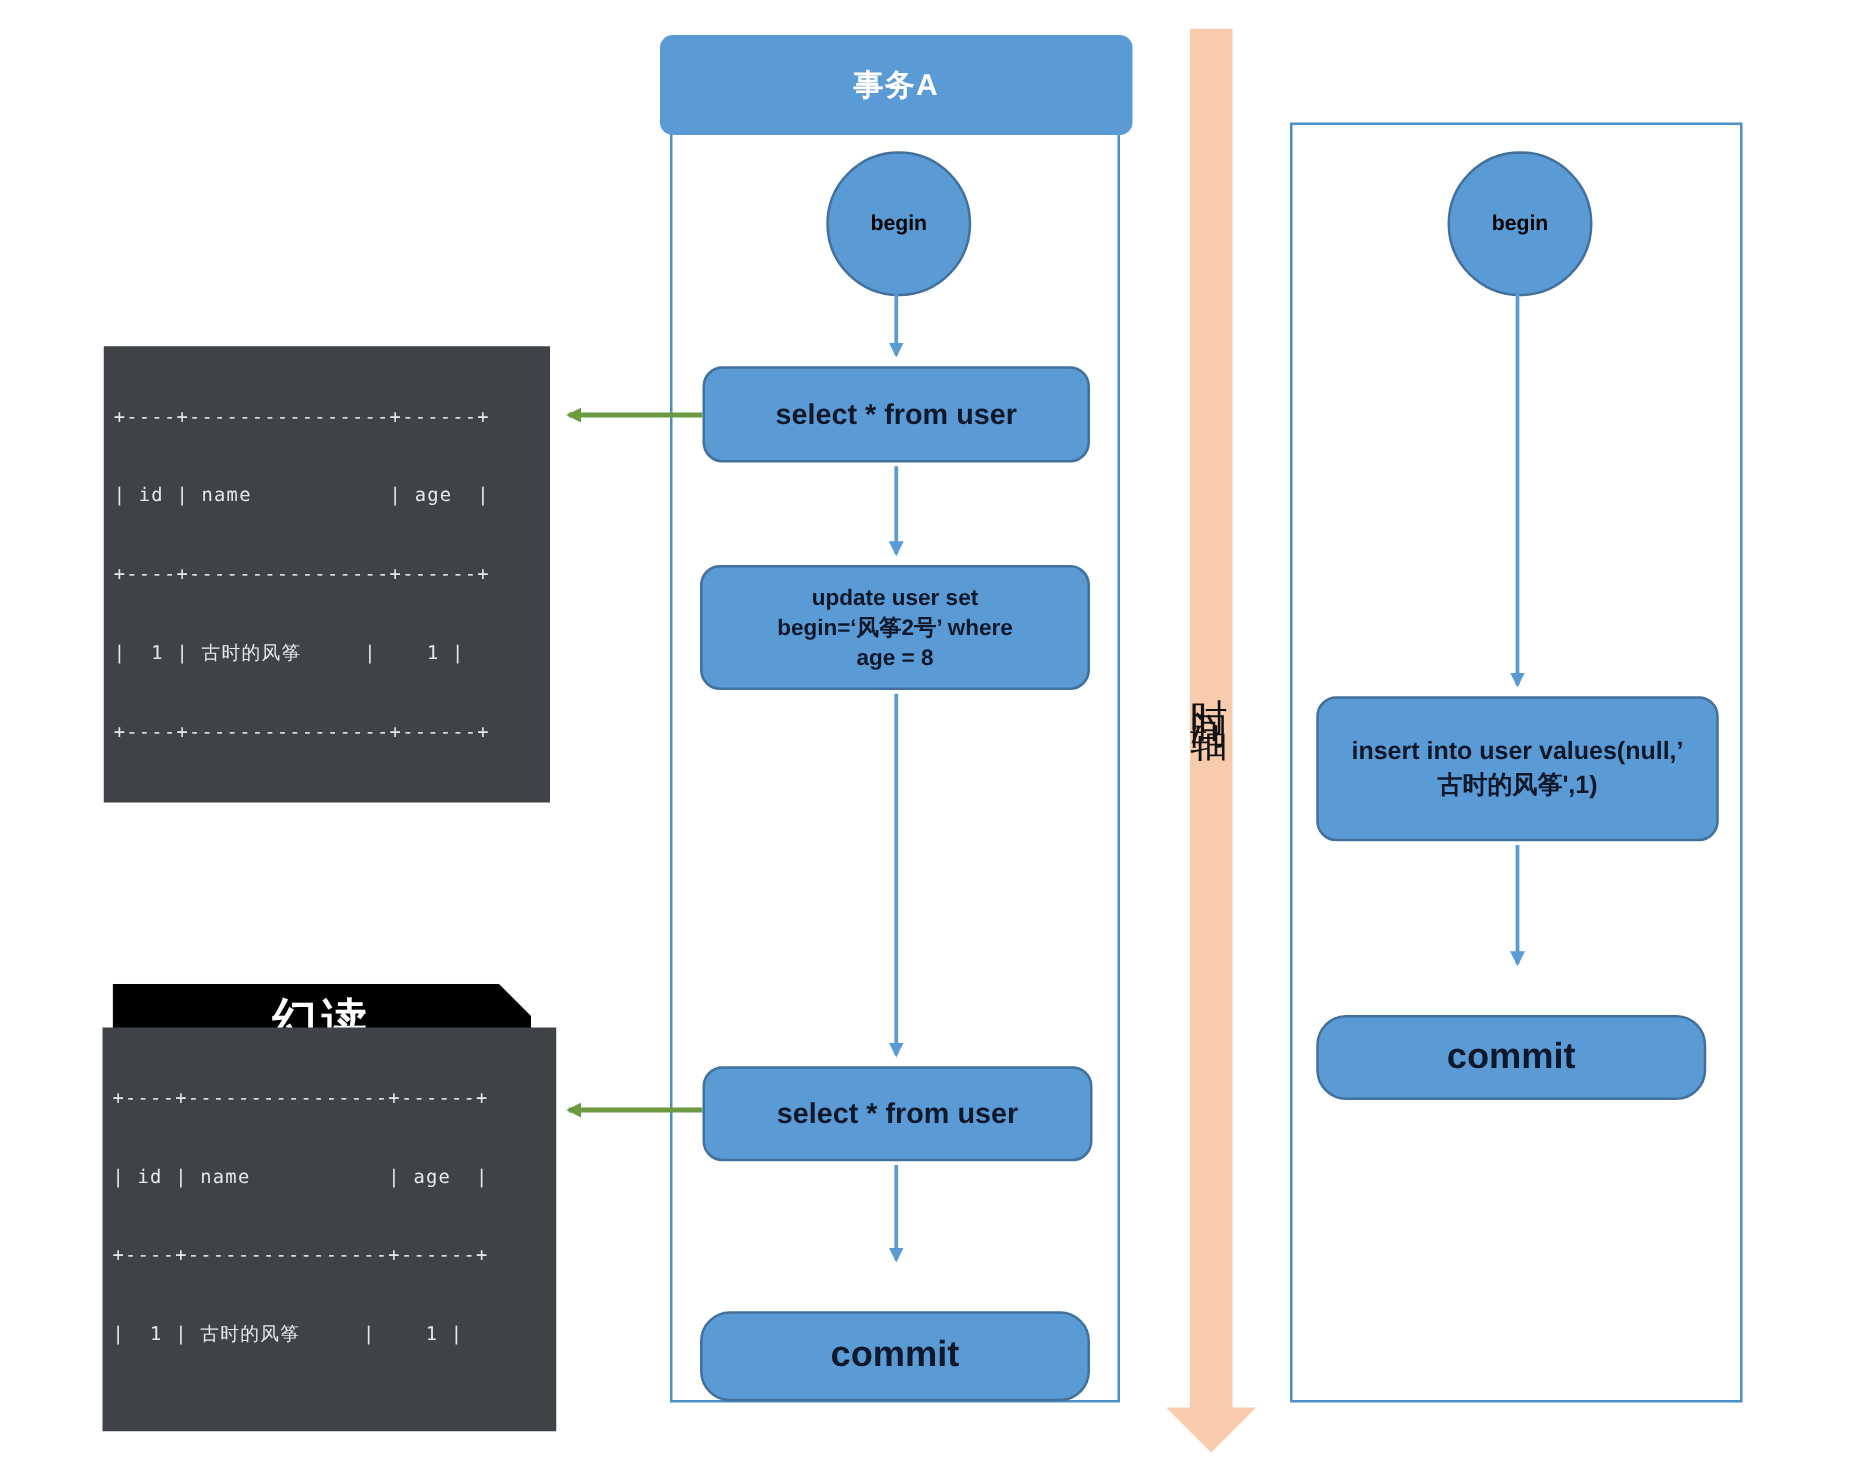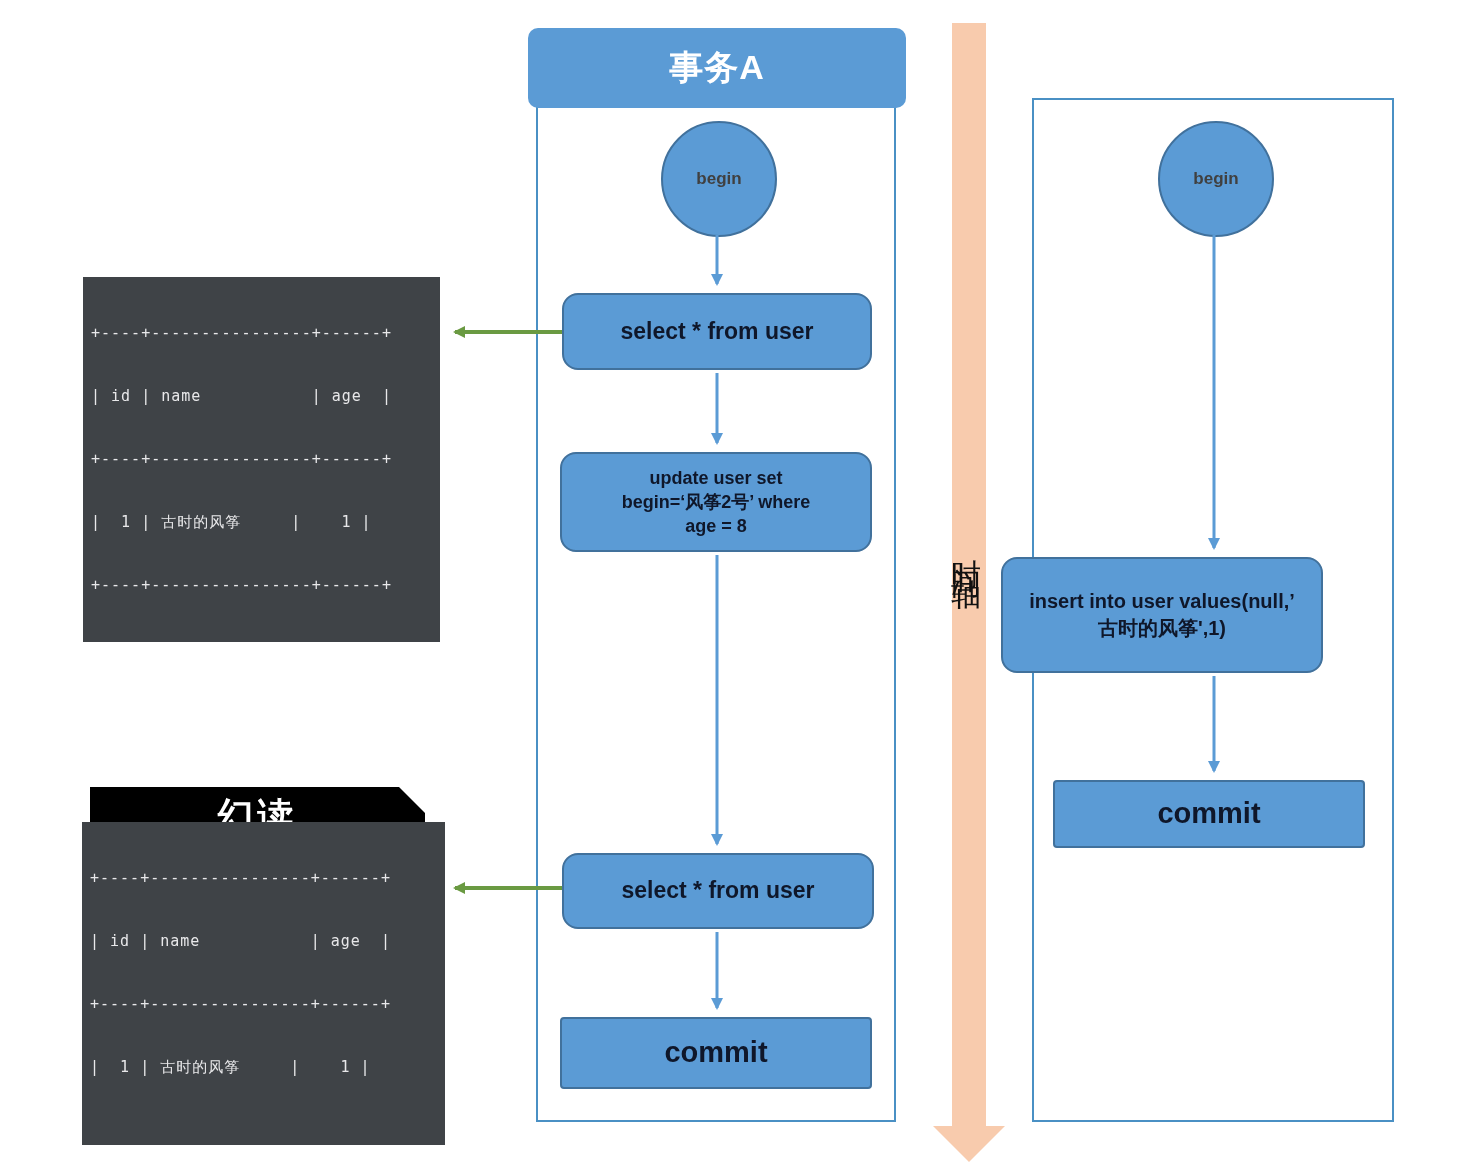--- a/index.html
+++ b/index.html
@@ -6,37 +6,37 @@
   #canvas{
     position:relative;width:1480px;height:1168px;background:#ffffff;
     font-family:"Liberation Sans",sans-serif;overflow:hidden;
   }
   .col-body{
     position:absolute;border:2px solid #4a90c4;background:#ffffff;z-index:1;
   }
   .col-header{
     position:absolute;background:#5b9bd5;border-radius:10px;z-index:3;
     display:flex;align-items:center;justify-content:center;
-    color:#ffffff;font-size:34px;font-weight:600;letter-spacing:1px;
+    color:#ffffff;font-size:24px;font-weight:600;letter-spacing:1px;
   }
   .begin-circle{
     position:absolute;width:112px;height:112px;border-radius:50%;
     background:#5b9bd5;border:2px solid #41719c;z-index:3;
     display:flex;align-items:center;justify-content:center;
-    color:#404040;font-size:17px;font-weight:700;
+    color:#000000;font-size:17px;font-weight:700;
   }
   .node{
     position:absolute;background:#5b9bd5;border:2px solid #41719c;border-radius:16px;
     z-index:3;display:flex;flex-direction:column;align-items:center;justify-content:center;
     color:#0f172a;font-weight:700;text-align:center;line-height:1.35;
   }
   .node.sql{font-size:23px;}
   .node.sql-multi{font-size:18px;}
   .node.sql-insert{font-size:20px;}
-  .node.commit{font-size:29px;border-radius:4px;}
+  .node.commit{font-size:29px;border-radius:24px;margin-top:32px;}
   .timeline-band{
     position:absolute;left:952px;top:23px;width:34px;height:1105px;
     background:#f8cbad;z-index:0;
   }
   .timeline-head{
     position:absolute;left:933px;top:1126px;width:0;height:0;z-index:0;
     border-left:36px solid transparent;border-right:36px solid transparent;
     border-top:36px solid #f8cbad;
   }
   .timeline-label{
@@ -89,21 +89,21 @@
     <span>select * from user</span>
   </div>
   <div class="node commit" style="left:560px;top:1017px;width:308px;height:68px;">
     <span>commit</span>
   </div>
 
   <div class="col-body" style="left:1032px;top:98px;width:358px;height:1020px;"></div>
   <div class="begin-circle" style="left:1158px;top:121px;">
     <span>begin</span>
   </div>
-  <div class="node sql-insert" style="left:1001px;top:557px;width:318px;height:112px;">
+  <div class="node sql-insert" style="left:1053px;top:557px;width:318px;height:112px;">
     <span>insert into user values(null,’</span>
     <span>古时的风筝',1)</span>
   </div>
   <div class="node commit" style="left:1053px;top:780px;width:308px;height:64px;">
     <span>commit</span>
   </div>
 
   <div class="terminal" style="left:83px;top:277px;width:341px;">
     <div class="tline">+----+----------------+------+</div>
     <div class="tline">| id | name           | age  |</div>

